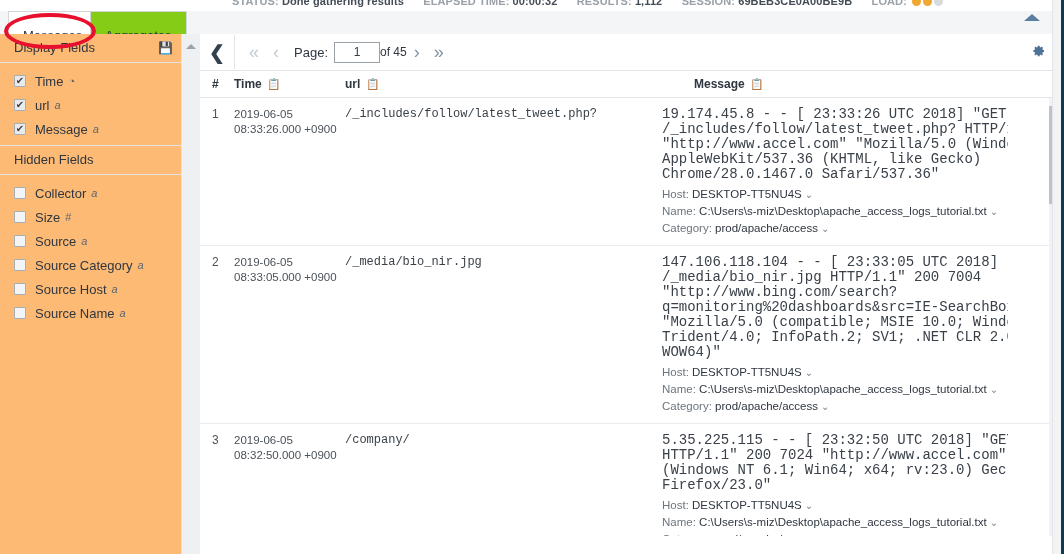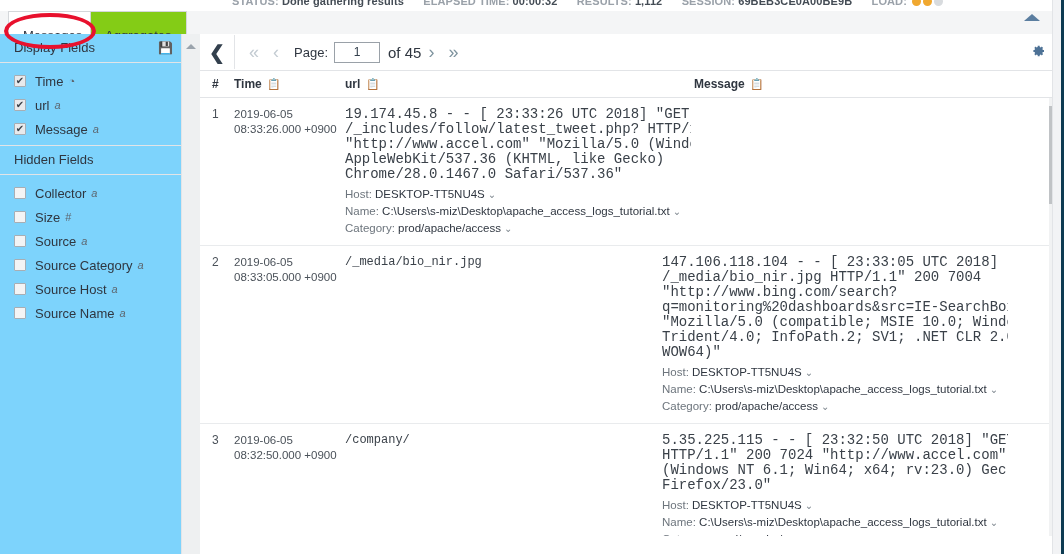--- a/index.html
+++ b/index.html
@@ -36,21 +36,21 @@
     padding:12px 14px;font-size:13px;color:#2f3640;
     border:1px solid #d4d7da;border-bottom:none;
     box-sizing:border-box;cursor:pointer;
   }
   .tab.active{left:8px;background:#ffffff;border-bottom:1px solid #ffffff;}
   .tab.inactive{left:90px;background:#84cc16;color:#2f3640;}
 
   
   .leftpanel{
     position:absolute;left:0;top:34px;width:182px;height:520px;
-    background:#7dd3fc;border-right:1px solid #e2e4e7;box-sizing:border-box;
+    background:#fdba74;border-right:1px solid #e2e4e7;box-sizing:border-box;
   }
   .panel-head{
     height:28px;line-height:28px;padding:0 8px 0 14px;
     border-bottom:1px solid #e2e4e7;
     display:flex;align-items:center;justify-content:space-between;
     font-size:13px;color:#2f3640;
   }
   .panel-head.sub{border-top:1px solid #e2e4e7;}
   .save-ic{color:#59636e;font-size:12px;cursor:pointer;line-height:1;}
   .fieldlist{padding:6px 0 4px 0;}
@@ -109,21 +109,21 @@
     line-height:1;user-select:none;
   }
   .pg-ic.active{color:#7f949f;}
   .pg-ic.first{margin-left:7px;}
   .pg-label{margin:0 6px 0 8px;font-size:13px;color:#2f3640;}
   .pg-input{
     width:46px;height:21px;border:1px solid #9aa1a8;background:#fff;
     text-align:center;font-size:12px;color:#33404d;
     font-family:"Liberation Sans",sans-serif;box-sizing:border-box;
   }
-  .pg-of{margin-left:8px;font-size:15px;color:#2f3640;}
+  .pg-of{margin-left:0;font-size:12px;color:#2f3640;}
   .gear{
     position:absolute;right:18px;top:9px;width:16px;height:16px;
     cursor:pointer;color:#4e7296;
   }
 
   
   .thead{
     display:flex;height:26px;align-items:center;
     border-bottom:1px solid #e2e4e7;background:#fff;
     font-size:12px;font-weight:bold;color:#2f3640;
@@ -316,20 +316,21 @@
     </div>
 
     <div class="tbody">
       <div id="rows">
           <div class="trow">
             <div class="cell-num">1</div>
             <div class="cell-time">
               <div>2019-06-05</div>
               <div>08:33:26.000 +0900</div>
             </div>
+            <div class="cell-url">/_includes/follow/latest_tweet.php?</div>
             <div class="cell-msg">
               <div class="msg-text">19.174.45.8 - - [ 23:33:26 UTC 2018] "GET
 /_includes/follow/latest_tweet.php? HTTP/1.1" 200 70
 "http://www.accel.com" "Mozilla/5.0 (Windows NT 6.2)
 AppleWebKit/537.36 (KHTML, like Gecko)
 Chrome/28.0.1467.0 Safari/537.36"</div>
               <div class="meta">
                 <div class="meta-line"><span class="meta-k">Host: </span><span class="meta-v">DESKTOP-TT5NU4S</span><span class="chev">⌄</span></div>
                 <div class="meta-line"><span class="meta-k">Name: </span><span class="meta-v">C:\Users\s-miz\Desktop\apache_access_logs_tutorial.txt</span><span class="chev">⌄</span></div>
                 <div class="meta-line"><span class="meta-k">Category: </span><span class="meta-v">prod/apache/access</span><span class="chev">⌄</span></div>

